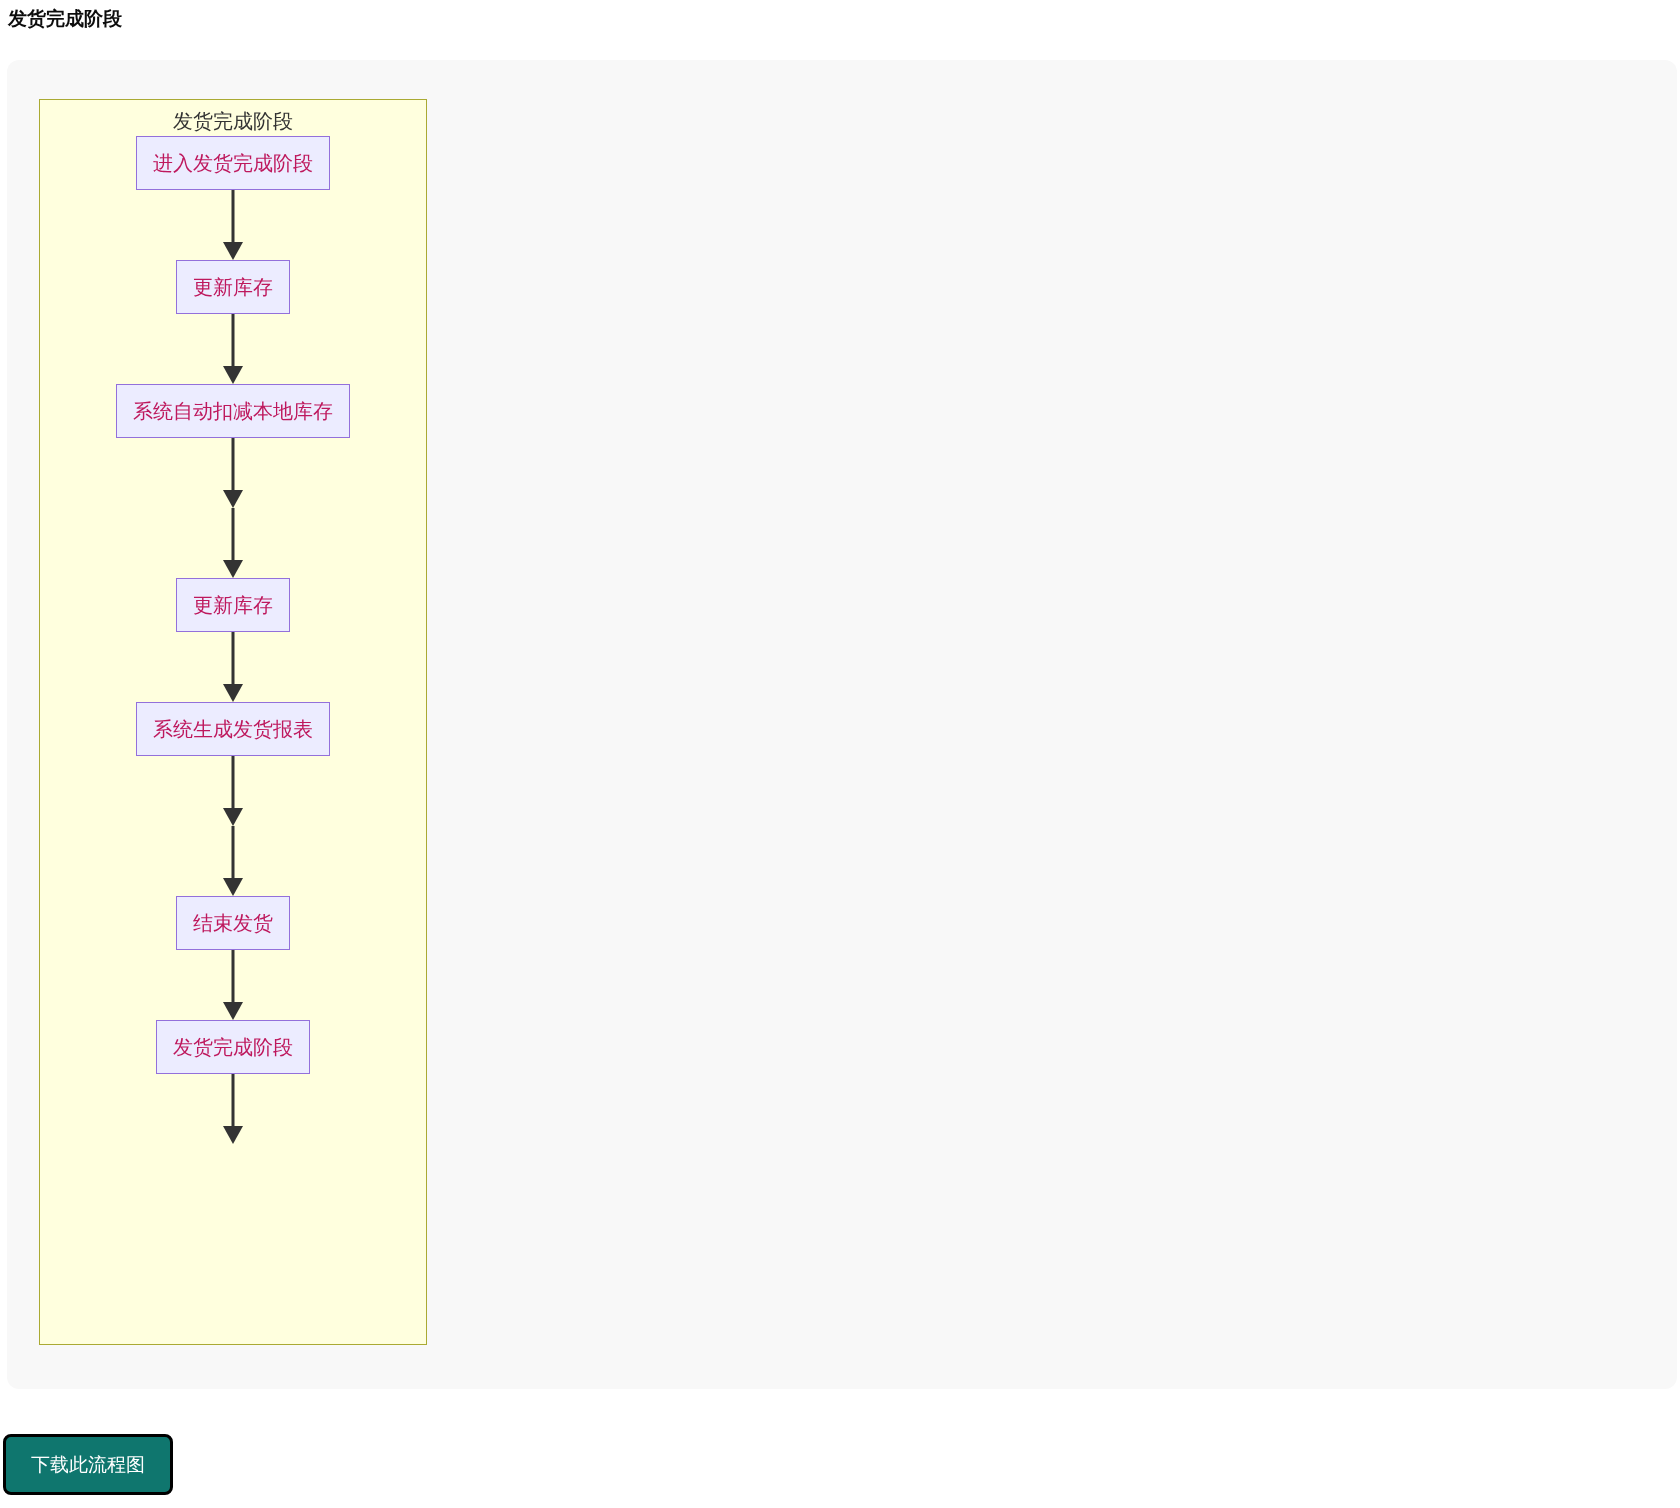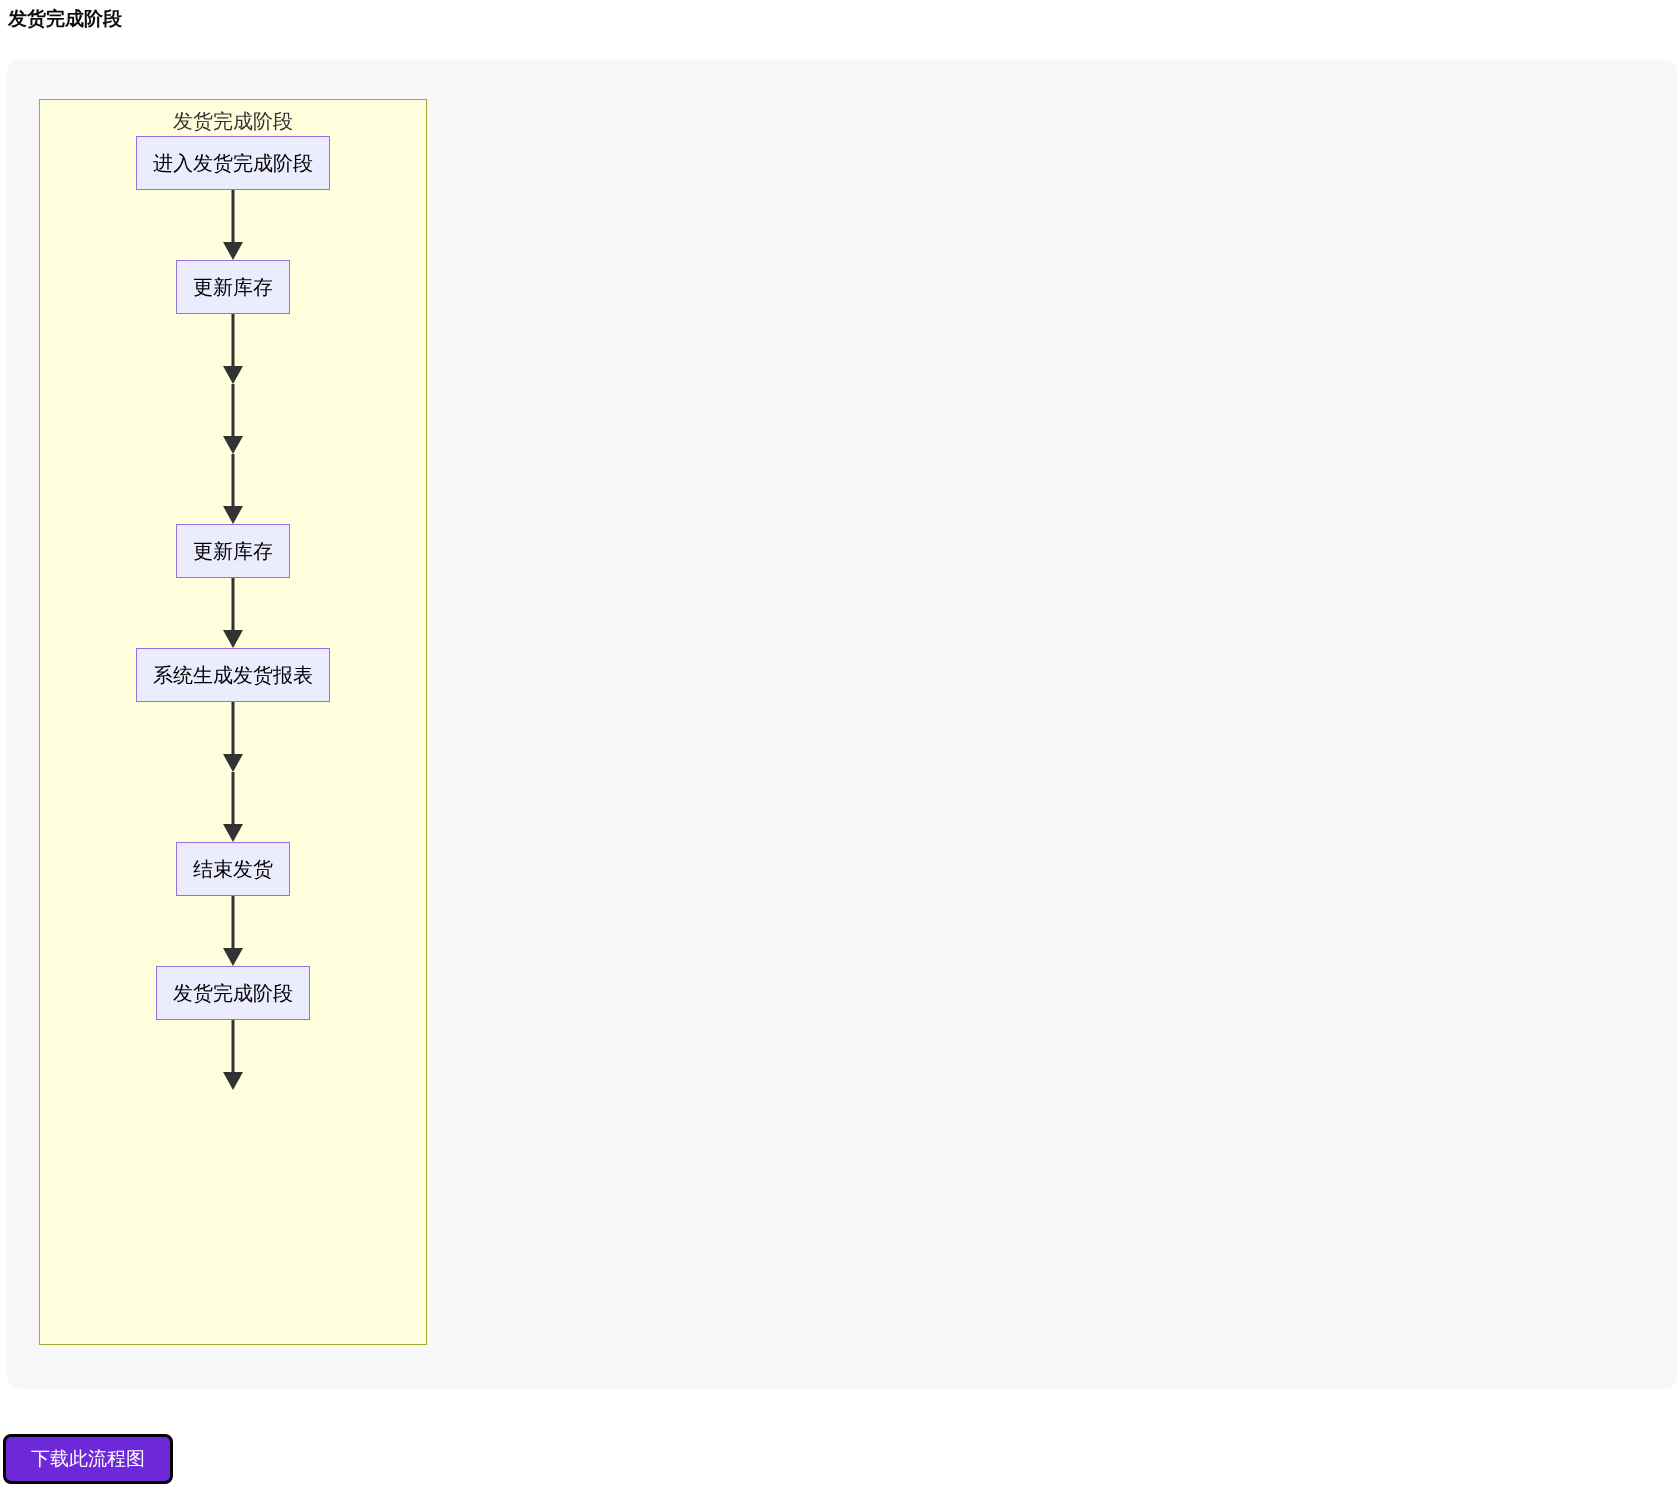--- a/index.html
+++ b/index.html
@@ -60,21 +60,21 @@
     display: flex;
     flex-direction: column;
     align-items: center;
   }
   .flow-node {
     background: #ECECFF;
     border: 1.5px solid #9370DB;
     padding: 14px 16px;
     font-size: 20px;
     line-height: 1.2;
-    color: #000000;
+    color: #be185d;
     text-align: center;
     white-space: nowrap;
   }
   .flow-arrow {
     position: relative;
     width: 24px;
     height: 70px;
   }
   .flow-arrow::before {
     content: "";
@@ -96,22 +96,22 @@
     height: 0;
     border-left: 10px solid transparent;
     border-right: 10px solid transparent;
     border-top: 18px solid #333333;
   }
   .download-button {
     position: absolute;
     left: 3px;
     top: 1434px;
     width: 170px;
-    height: 50px;
-    background: #6d28d9;
+    height: 61px;
+    background: #0f766e;
     border: 3px solid #000000;
     border-radius: 8px;
     color: #ffffff;
     font-size: 19px;
     font-family: "Liberation Sans", "DejaVu Sans", sans-serif;
     cursor: pointer;
     display: flex;
     align-items: center;
     justify-content: center;
   }
@@ -132,20 +132,21 @@
       <div class="flow">
 
         <div class="flow-node">进入发货完成阶段</div>
 
         <div class="flow-arrow"></div>
 
         <div class="flow-node">更新库存</div>
 
         <div class="flow-arrow"></div>
 
+        <div class="flow-node">系统自动扣减本地库存</div>
 
         <div class="flow-arrow"></div>
 
 
         <div class="flow-arrow"></div>
 
         <div class="flow-node">更新库存</div>
 
         <div class="flow-arrow"></div>
 

